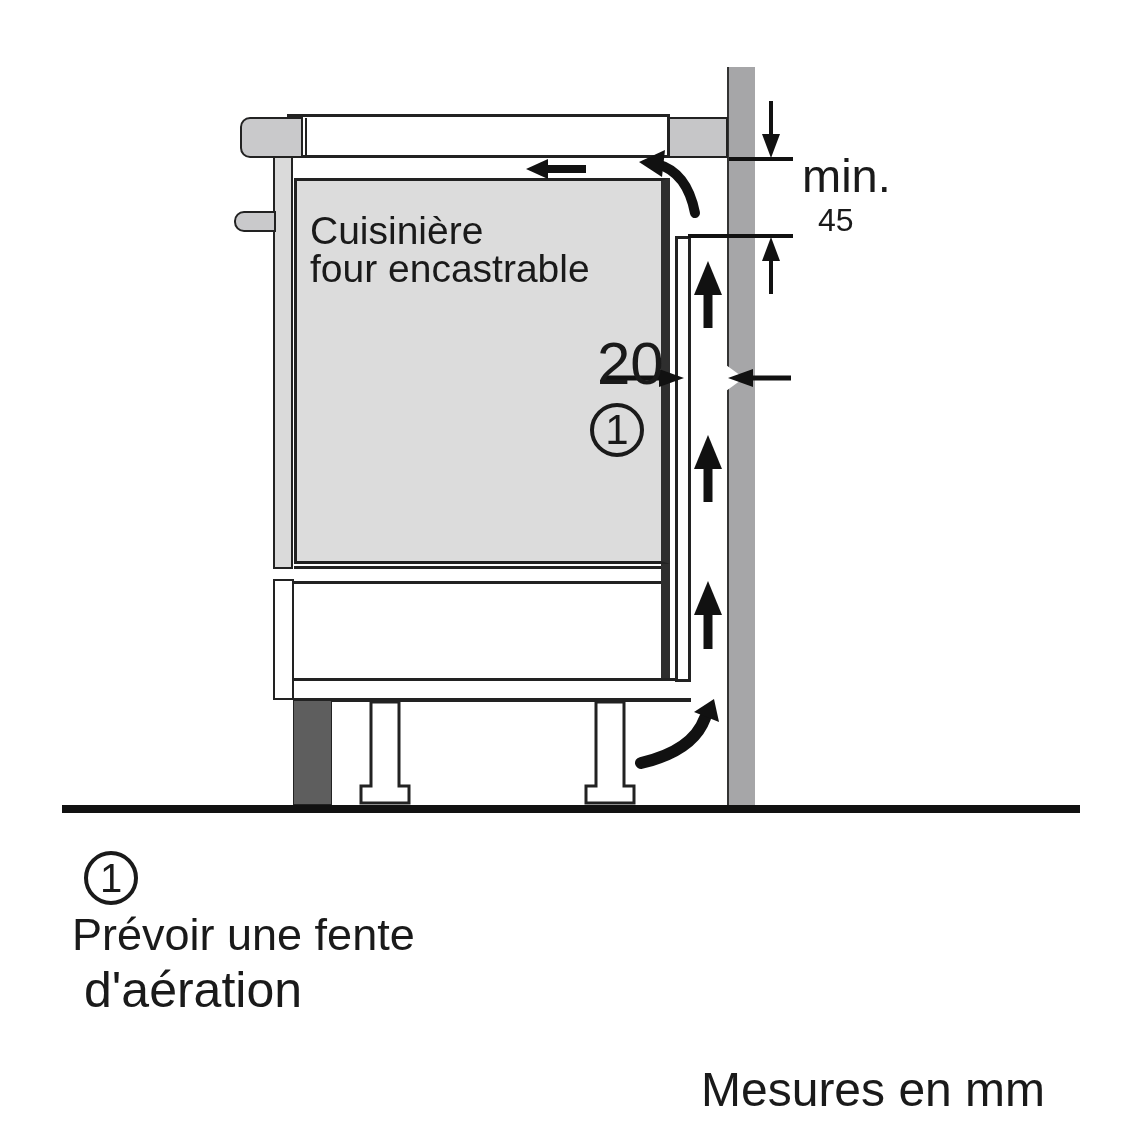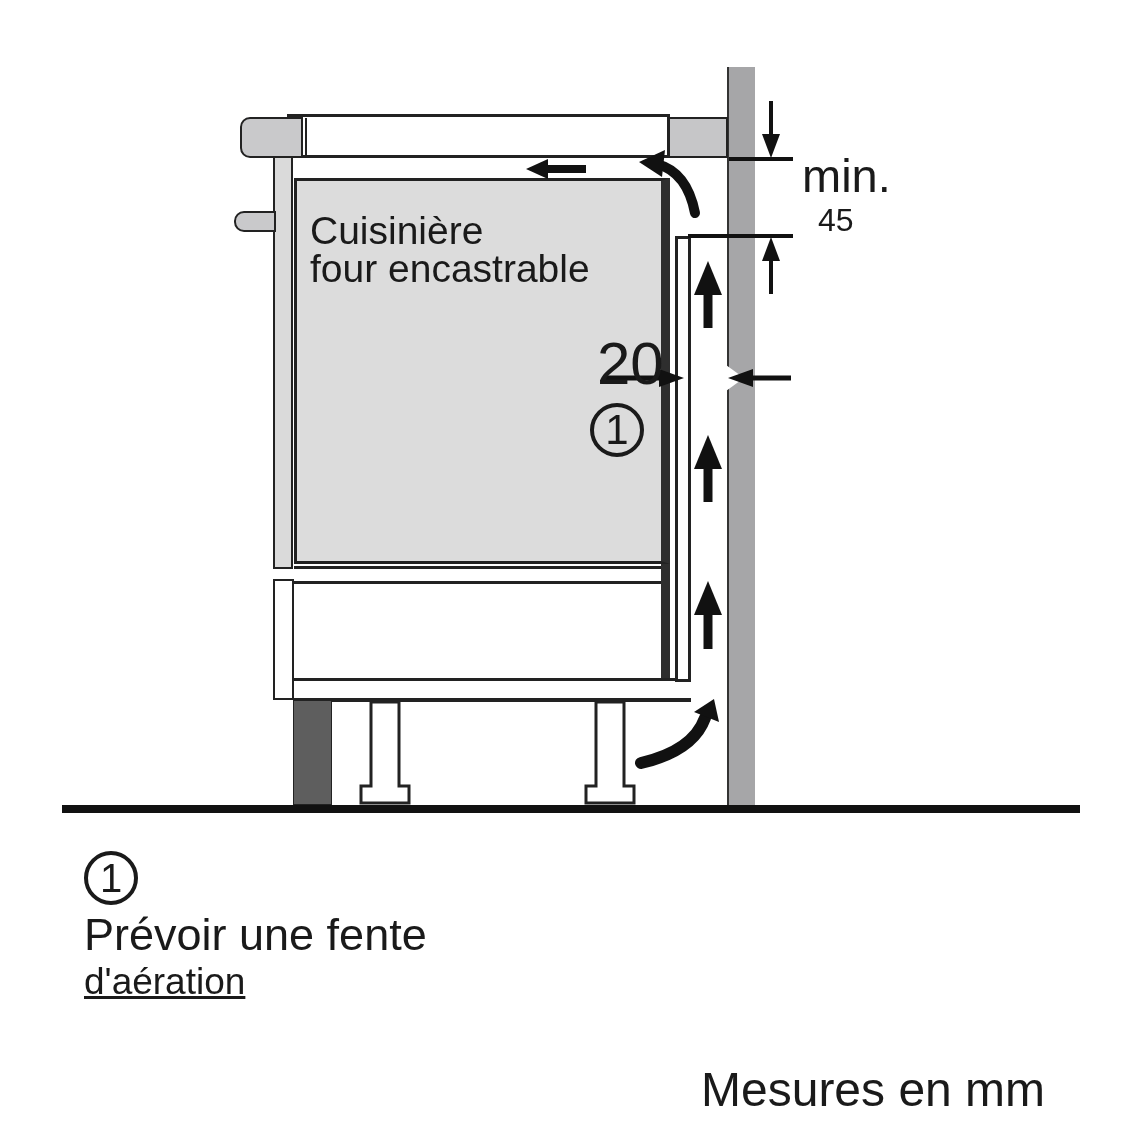--- a/index.html
+++ b/index.html
@@ -45,22 +45,22 @@
   
   .txt{position:absolute;z-index:6;white-space:nowrap;color:#1a1a1a;}
   .appliance-label{left:310px;top:212px;font-size:39px;line-height:38px;}
   .dim20{left:597px;top:329px;font-size:60px;}
   .circle-badge{position:absolute;z-index:6;border:4px solid #1a1a1a;border-radius:50%;
         display:flex;align-items:center;justify-content:center;background:transparent;}
   .callout-main{left:590px;top:403px;width:54px;height:54px;font-size:42px;}
   .min-label{left:802px;top:148px;font-size:47px;}
   .min-value{left:818px;top:202px;font-size:32px;}
   .legend-badge{left:84px;top:851px;width:54px;height:54px;font-size:40px;background:#fff;}
-  .legend-line1{left:84px;top:909px;font-size:45px;}
-  .legend-line2{left:84px;top:961px;font-size:37px;text-decoration:underline;}
+  .legend-line1{left:72px;top:909px;font-size:45px;}
+  .legend-line2{left:84px;top:961px;font-size:50px;}
   .footer-units{left:701px;top:1019px;font-size:48px;margin-top:43px;}
 </style>
 </head>
 <body>
 
 <div id="stage">
 
   <div class="abs wall"></div>
   <div class="abs worktop"></div>
   <div class="abs end-block"></div>

